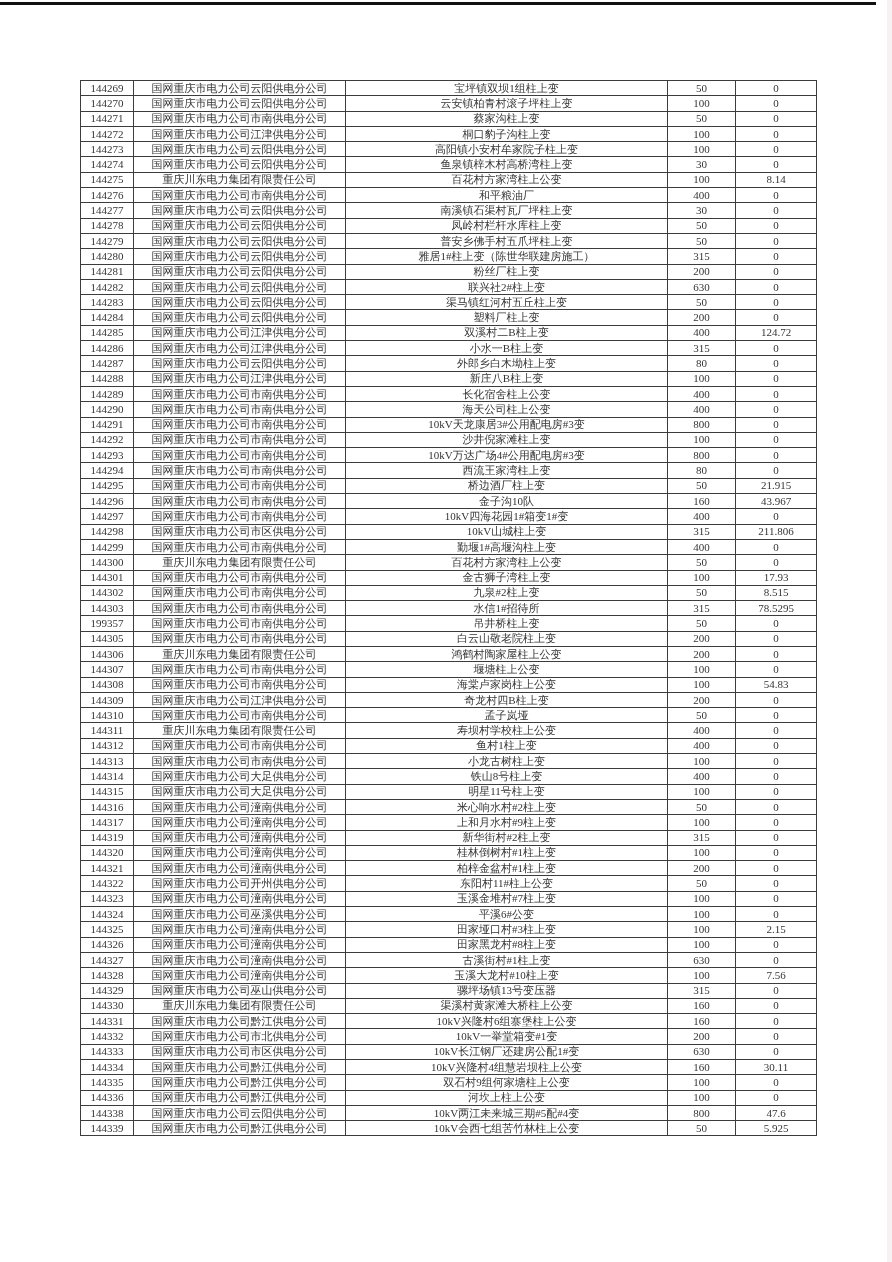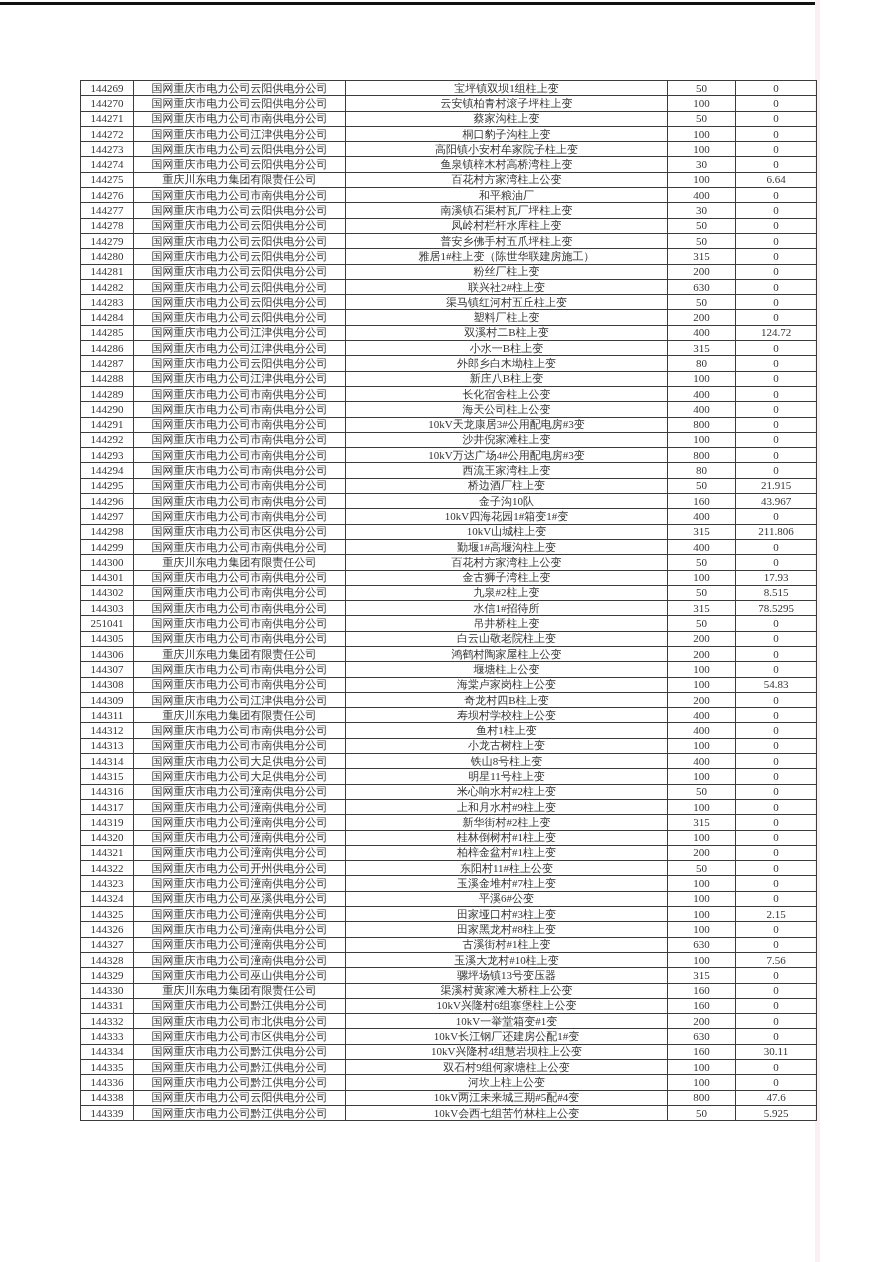--- a/index.html
+++ b/index.html
@@ -3,21 +3,21 @@
 <meta charset="utf-8">
 <style>
   * { margin: 0; padding: 0; box-sizing: border-box; }
   html, body {
     width: 892px;
     background: #ffffff;
     font-family: "Liberation Serif", "DejaVu Serif", serif;
   }
   .page {
     position: relative;
-    width: 820px;
+    width: 892px;
     height: 1262px;
     background: #ffffff;
     overflow: hidden;
     padding-left: 12px;
   }
   .top-edge-line {
     position: absolute;
     left: 0;
     top: 2px;
     width: 876px;
@@ -114,21 +114,21 @@
           <td>国网重庆市电力公司云阳供电分公司</td>
           <td>鱼泉镇梓木村高桥湾柱上变</td>
           <td>30</td>
           <td>0</td>
         </tr>
         <tr>
           <td>144275</td>
           <td>重庆川东电力集团有限责任公司</td>
           <td>百花村方家湾柱上公变</td>
           <td>100</td>
-          <td>6.64</td>
+          <td>8.14</td>
         </tr>
         <tr>
           <td>144276</td>
           <td>国网重庆市电力公司市南供电分公司</td>
           <td>和平粮油厂</td>
           <td>400</td>
           <td>0</td>
         </tr>
         <tr>
           <td>144277</td>
@@ -313,21 +313,21 @@
           <td>8.515</td>
         </tr>
         <tr>
           <td>144303</td>
           <td>国网重庆市电力公司市南供电分公司</td>
           <td>水信1#招待所</td>
           <td>315</td>
           <td>78.5295</td>
         </tr>
         <tr>
-          <td>251041</td>
+          <td>199357</td>
           <td>国网重庆市电力公司市南供电分公司</td>
           <td>吊井桥柱上变</td>
           <td>50</td>
           <td>0</td>
         </tr>
         <tr>
           <td>144305</td>
           <td>国网重庆市电力公司市南供电分公司</td>
           <td>白云山敬老院柱上变</td>
           <td>200</td>
@@ -352,20 +352,27 @@
           <td>国网重庆市电力公司市南供电分公司</td>
           <td>海棠卢家岗柱上公变</td>
           <td>100</td>
           <td>54.83</td>
         </tr>
         <tr>
           <td>144309</td>
           <td>国网重庆市电力公司江津供电分公司</td>
           <td>奇龙村四B柱上变</td>
           <td>200</td>
+          <td>0</td>
+        </tr>
+        <tr>
+          <td>144310</td>
+          <td>国网重庆市电力公司市南供电分公司</td>
+          <td>孟子岚垭</td>
+          <td>50</td>
           <td>0</td>
         </tr>
         <tr>
           <td>144311</td>
           <td>重庆川东电力集团有限责任公司</td>
           <td>寿坝村学校柱上公变</td>
           <td>400</td>
           <td>0</td>
         </tr>
         <tr>

